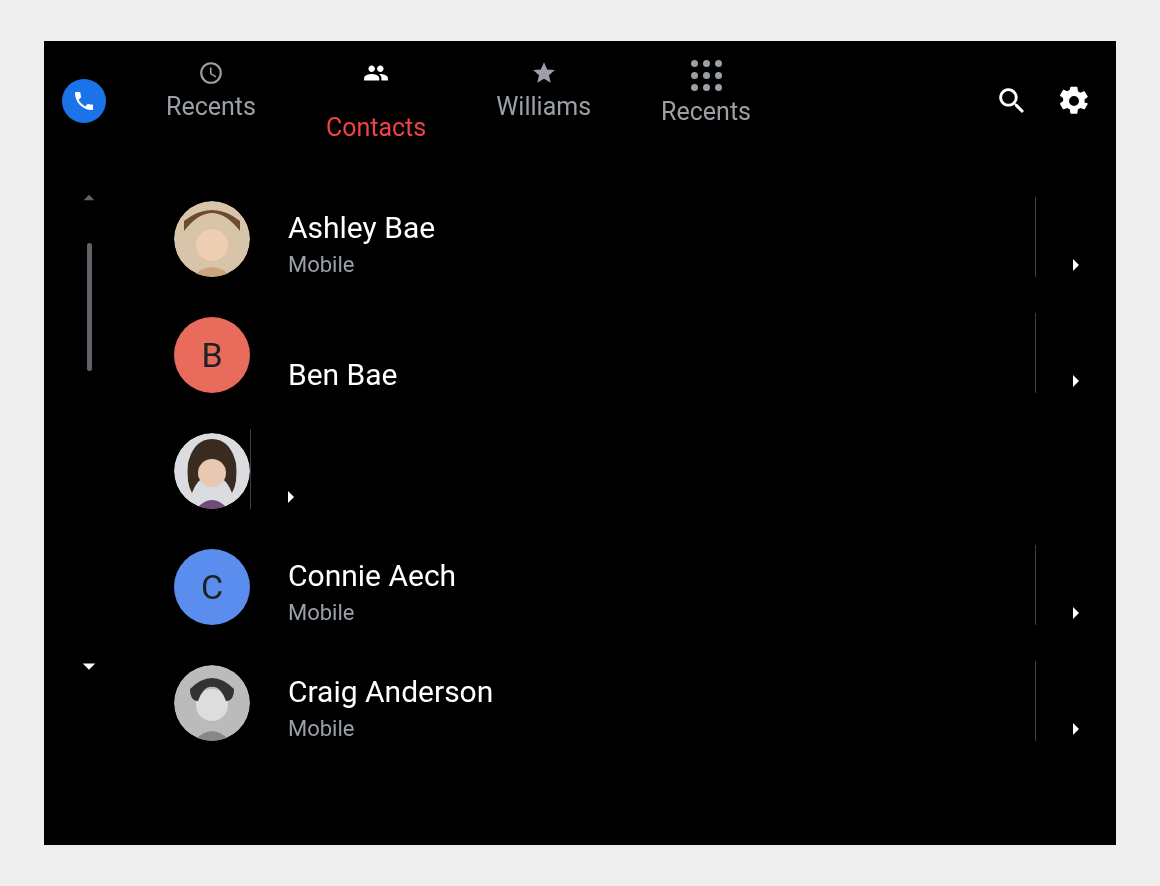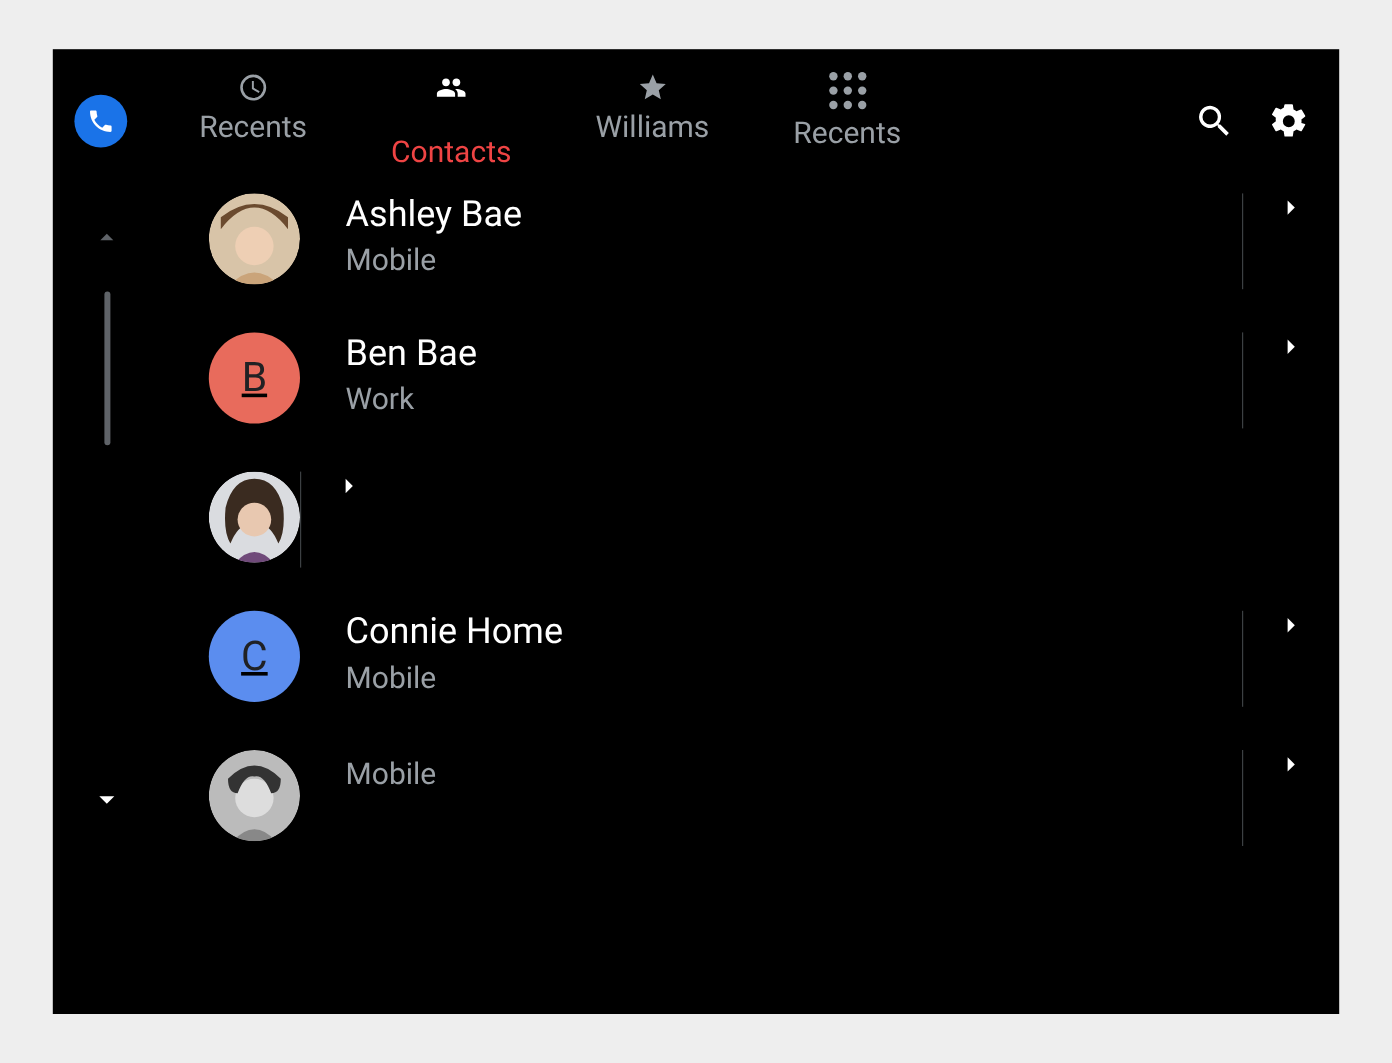--- a/index.html
+++ b/index.html
@@ -103,25 +103,24 @@
     height: 128px;
     margin-top: 28px;
   }
   .list {
     flex: 1;
     overflow: hidden;
     padding-right: 10px;
   }
   .row {
     display: flex;
-    align-items: flex-start;
+    align-items: flex-end;
     height: 116px;
     padding-left: 40px;
     cursor: pointer;
-    text-decoration: underline;
   }
   .avatar {
     width: 76px; height: 76px; border-radius: 50%;
     flex-shrink: 0;
     display:flex; align-items:center; justify-content:center;
     font-size: 34px; color: #202124; font-weight: 400;
     background-size: cover; background-position: center;
     overflow: hidden;
   }
   .avatar svg { width: 100%; height: 100%; }
@@ -129,21 +128,21 @@
     margin-left: 38px;
     flex: 1;
   }
   .name {
     font-size: 30px;
     color: #fff;
     font-weight: 400;
     line-height: 1.2;
   }
   .subtitle {
-    font-size: 25px;
+    font-size: 22px;
     color: #9aa0a6;
     margin-top: 6px;
   }
   .row-divider {
     width: 1px;
     height: 80px;
     background: #3c4043;
     margin-right: 10px;
   }
   .row-chevron {
@@ -251,21 +250,20 @@
             </svg>
         </div>
       </div>
 
       <div class="row">
         <div class="avatar" style="background:#e86b5c;color:#202124;">
           <span>B</span>
         </div>
         <div class="info">
           <div class="name">Ben Bae</div>
-          <div class="subtitle">Work</div>
         </div>
         <div class="row-divider"></div>
         <div class="row-chevron">
           <svg width="24" height="24" viewBox="0 0 24 24" fill="#fff">
               <path d="M9 6l6 6-6 6z"></path>
             </svg>
         </div>
       </div>
 
       <div class="row">
@@ -283,41 +281,42 @@
               <path d="M9 6l6 6-6 6z"></path>
             </svg>
         </div>
       </div>
 
       <div class="row">
         <div class="avatar" style="background:#5b8def;color:#202124;">
           <span>C</span>
         </div>
         <div class="info">
-          <div class="name">Connie Home</div>
+          <div class="name">Connie Aech</div>
           <div class="subtitle">Mobile</div>
         </div>
         <div class="row-divider"></div>
         <div class="row-chevron">
           <svg width="24" height="24" viewBox="0 0 24 24" fill="#fff">
               <path d="M9 6l6 6-6 6z"></path>
             </svg>
         </div>
       </div>
 
       <div class="row">
         <div class="avatar">
           <svg viewBox="0 0 76 76">
             <circle cx="38" cy="38" r="38" fill="#bbb"></circle>
             <circle cx="38" cy="40" r="16" fill="#ddd"></circle>
             <path d="M16 24 Q38 2 60 24 Q60 36 52 36 Q46 20 38 22 Q30 20 24 36 Q16 36 16 24Z" fill="#333"></path>
             <path d="M20 76 Q38 56 56 76 Z" fill="#888"></path>
           </svg>
         </div>
         <div class="info">
+          <div class="name">Craig Anderson</div>
           <div class="subtitle">Mobile</div>
         </div>
         <div class="row-divider"></div>
         <div class="row-chevron">
           <svg width="24" height="24" viewBox="0 0 24 24" fill="#fff">
               <path d="M9 6l6 6-6 6z"></path>
             </svg>
         </div>
       </div>
 

